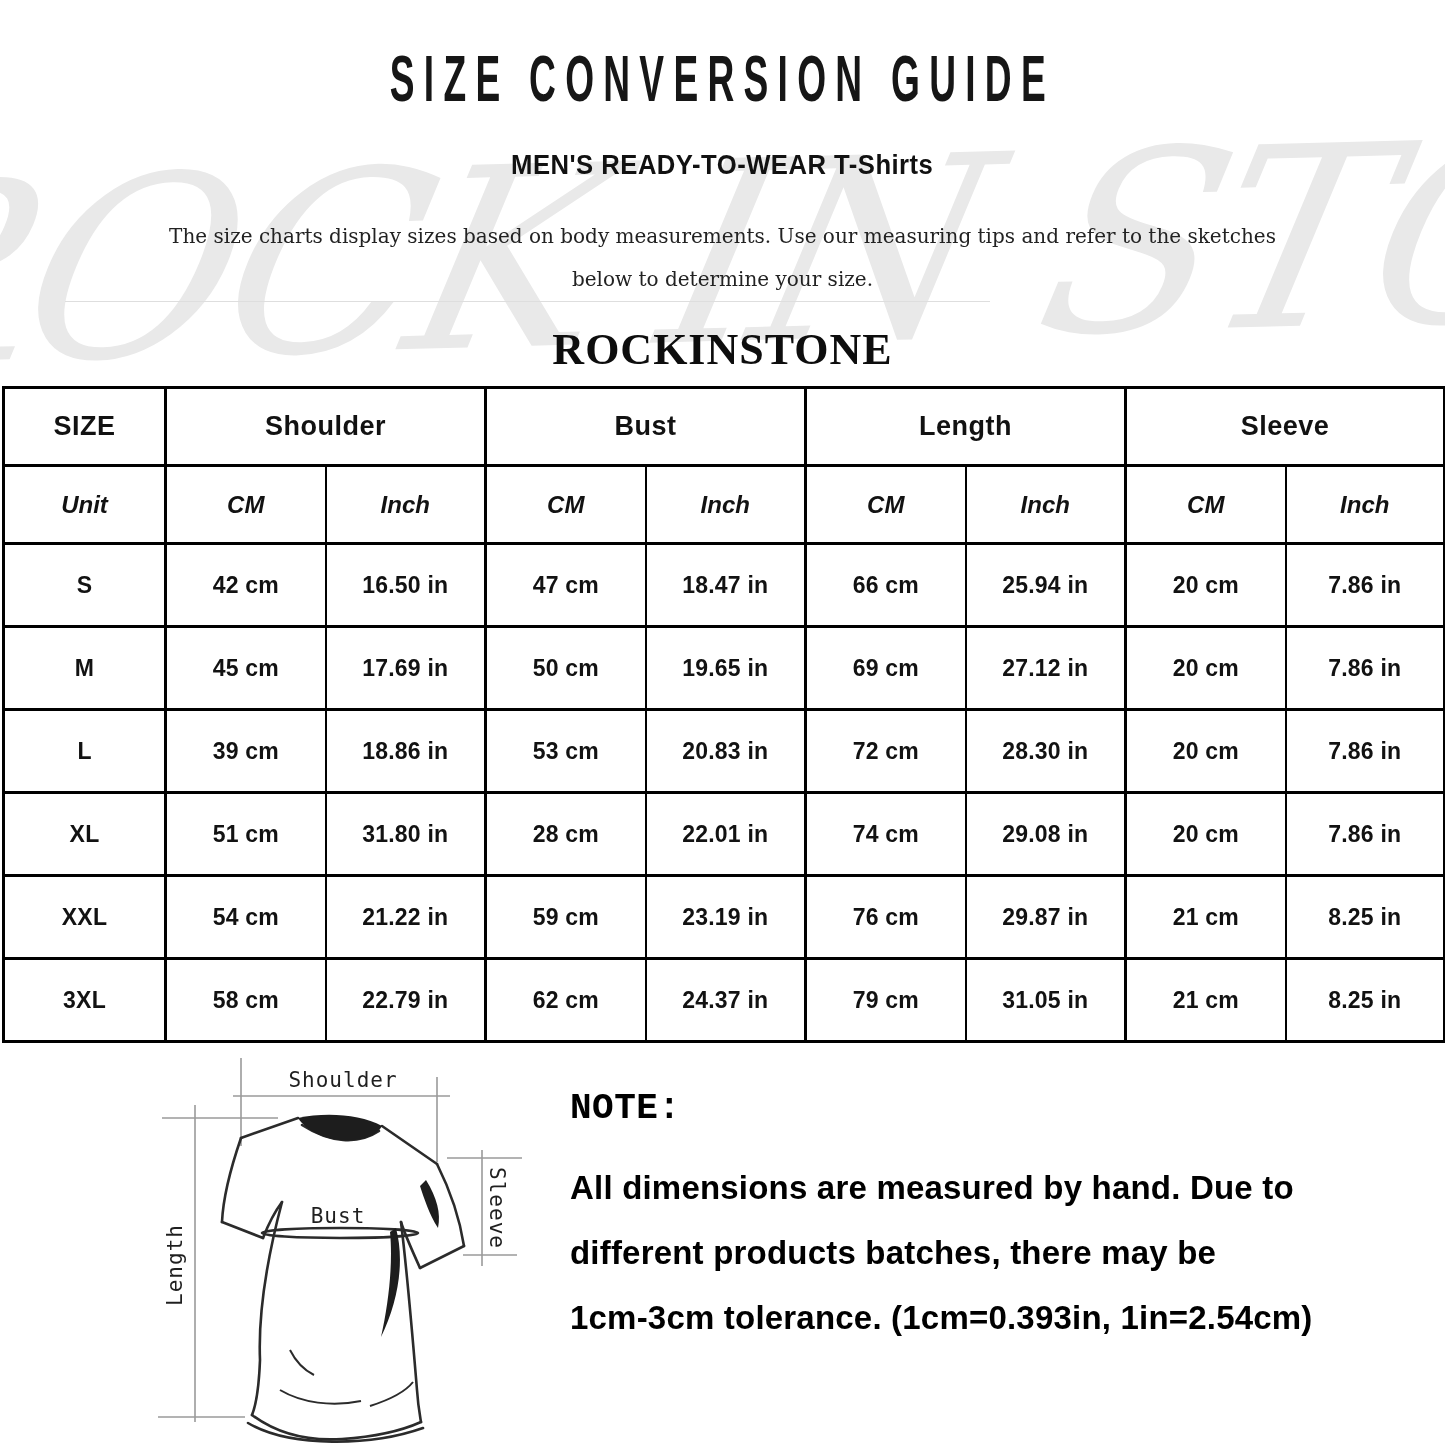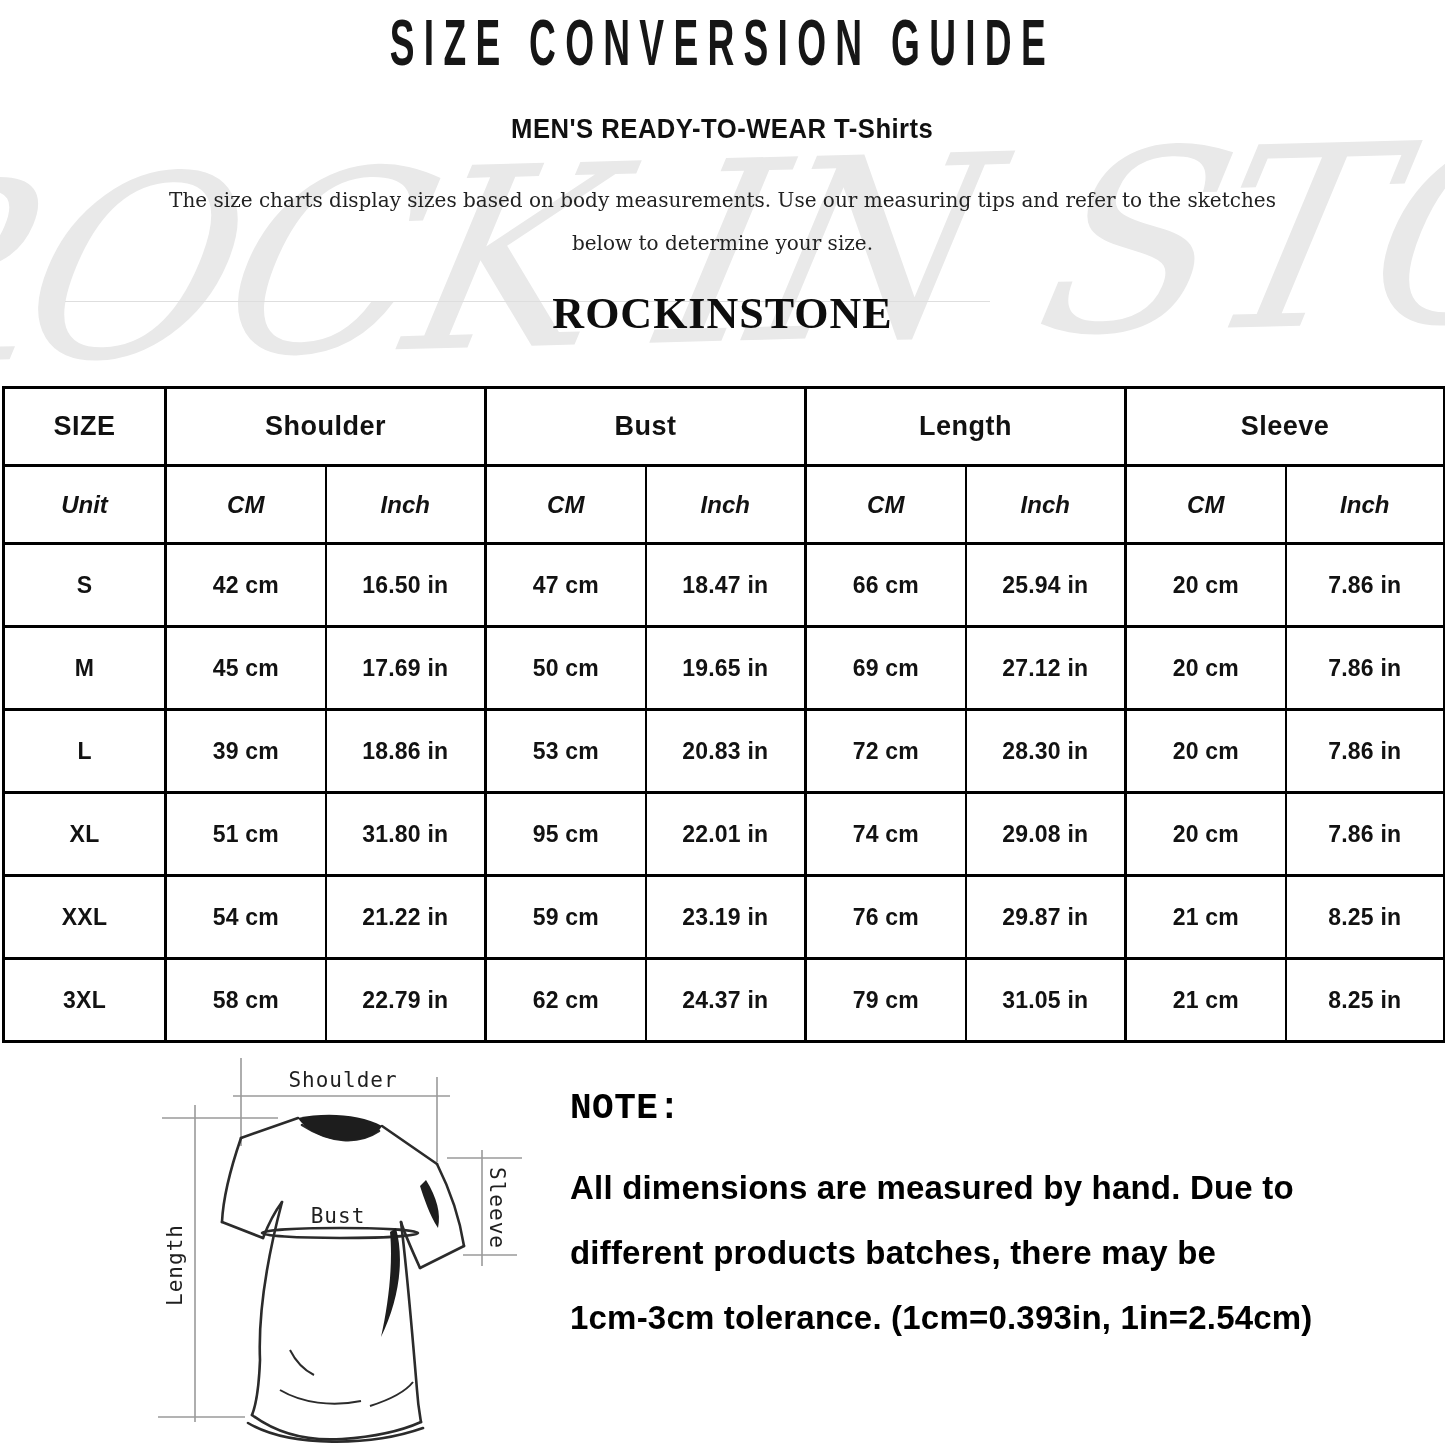--- a/index.html
+++ b/index.html
@@ -15,21 +15,21 @@
     letter-spacing:-8px;
     transform:skewX(-14deg) rotate(-1.5deg);
     transform-origin:left center;
     user-select:none;
   }
   .faint-line{
     position:absolute;top:301px;left:65px;width:925px;height:1px;
     background:#dedede;z-index:1;
   }
   
-  .hdr{position:absolute;left:0;width:100%;text-align:center;z-index:2;}
+  .hdr{position:absolute;left:0;width:100%;text-align:center;z-index:2;margin-top:36px;}
   .title-wrap{top:6px;}
   .title-wrap>span{
     display:inline-block;font-weight:bold;font-size:64px;letter-spacing:16px;
     transform:scaleX(0.58);transform-origin:center;white-space:nowrap;color:#161616;
   }
   .subtitle-wrap{top:114px;}
   .subtitle-wrap>span{
     display:inline-block;font-weight:bold;font-size:27px;letter-spacing:0.5px;
     transform:scaleX(0.95);transform-origin:center;color:#111;
   }
@@ -149,21 +149,21 @@
         <td>20.83 in</td>
         <td class="blue gb">72 cm</td>
         <td>28.30 in</td>
         <td class="blue gb">20 cm</td>
         <td>7.86 in</td>
       </tr>
       <tr class="data">
         <td>XL</td>
         <td class="blue gb">51 cm</td>
         <td>31.80 in</td>
-        <td class="blue gb">95 cm</td>
+        <td class="blue gb">28 cm</td>
         <td>22.01 in</td>
         <td class="blue gb">74 cm</td>
         <td>29.08 in</td>
         <td class="blue gb">20 cm</td>
         <td>7.86 in</td>
       </tr>
       <tr class="data">
         <td>XXL</td>
         <td class="blue gb">54 cm</td>
         <td>21.22 in</td>

